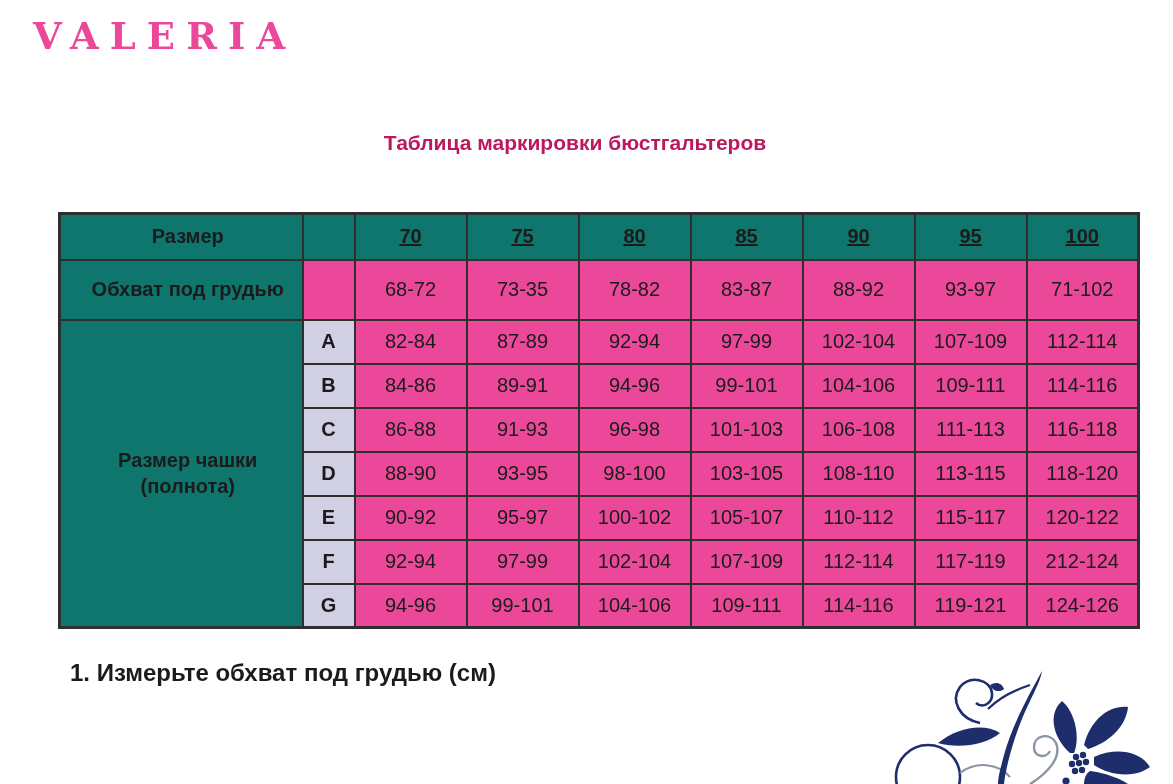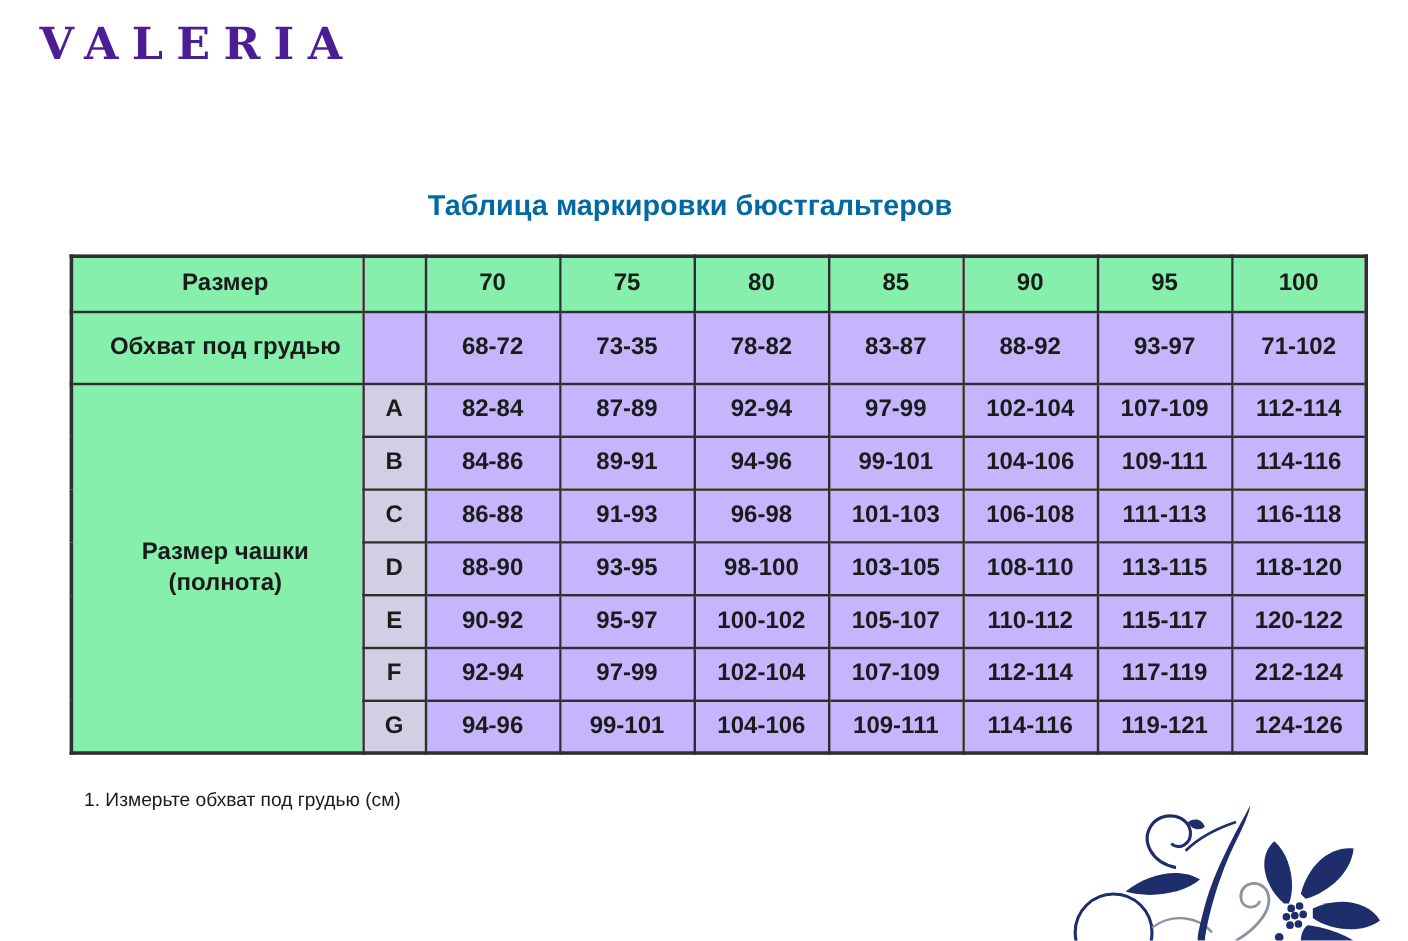--- a/index.html
+++ b/index.html
@@ -2,44 +2,44 @@
 <html><head>
 <meta charset="utf-8">
 <style>
   * { margin: 0; padding: 0; box-sizing: border-box; }
   html, body { width: 1173px; height: 784px; background: #ffffff; overflow: hidden;
     font-family: "Liberation Sans", sans-serif; }
   .page { position: relative; width: 1173px; height: 784px; background: #fff; }
 
   .logo { position: absolute; left: 33px; top: 14px;
     font-family: "DejaVu Serif", serif; font-size: 37px; font-weight: bold;
-    color: #4c1d95; letter-spacing: 0.30em; }
+    color: #ec4899; letter-spacing: 0.30em; }
 
   .title { position: absolute; left: 0; top: 131px; width: 1150px; text-align: center;
-    font-size: 24px; font-weight: bold; color: #0369a1; margin-top: 27px; }
+    font-size: 21px; font-weight: bold; color: #be185d; }
 
   table.size-table { position: absolute; left: 58px; top: 212px;
     border-collapse: collapse; table-layout: fixed; width: 1079px;
     border: 3px solid #2f2f2f; }
   .size-table th, .size-table td { border: 2px solid #2f2f2f; color: #1b1b1b;
     text-align: center; vertical-align: middle; font-size: 20px; overflow: hidden; }
-  .size-table td { font-weight: bold; background: #c4b5fd; }
-  .peach { background: #86efac; }
+  .size-table td { font-weight: normal; background: #ec4899; }
+  .peach { background: #0f766e; }
   .lav   { background: #d1cfe4; }
   .white-cell { background: #ffffff; }
   .left-label { text-align: left; padding-left: 13px; font-weight: bold; }
-  .size-head { font-weight: bold; }
+  .size-head { font-weight: bold; text-decoration: underline; }
   .cup-letter { font-weight: bold; }
   .cupspan div { line-height: 1.3; }
   tr.r-head  { height: 46px; }
   tr.r-under { height: 60px; }
   tr.r-cup   { height: 44px; }
 
   .instructions { position: absolute; left: 70px; top: 659px; }
-  .instr-item { font-size: 16px; font-weight: normal; color: #1b1b1b; margin-bottom: 22px; }
+  .instr-item { font-size: 24px; font-weight: bold; color: #1b1b1b; margin-bottom: 22px; }
 
   .ornament { position: absolute; left: 880px; top: 645px; width: 293px; height: 139px; }
 </style>
 </head>
 <body>
 
 <div class="page">
 
   <div class="logo">VALERIA</div>
 

